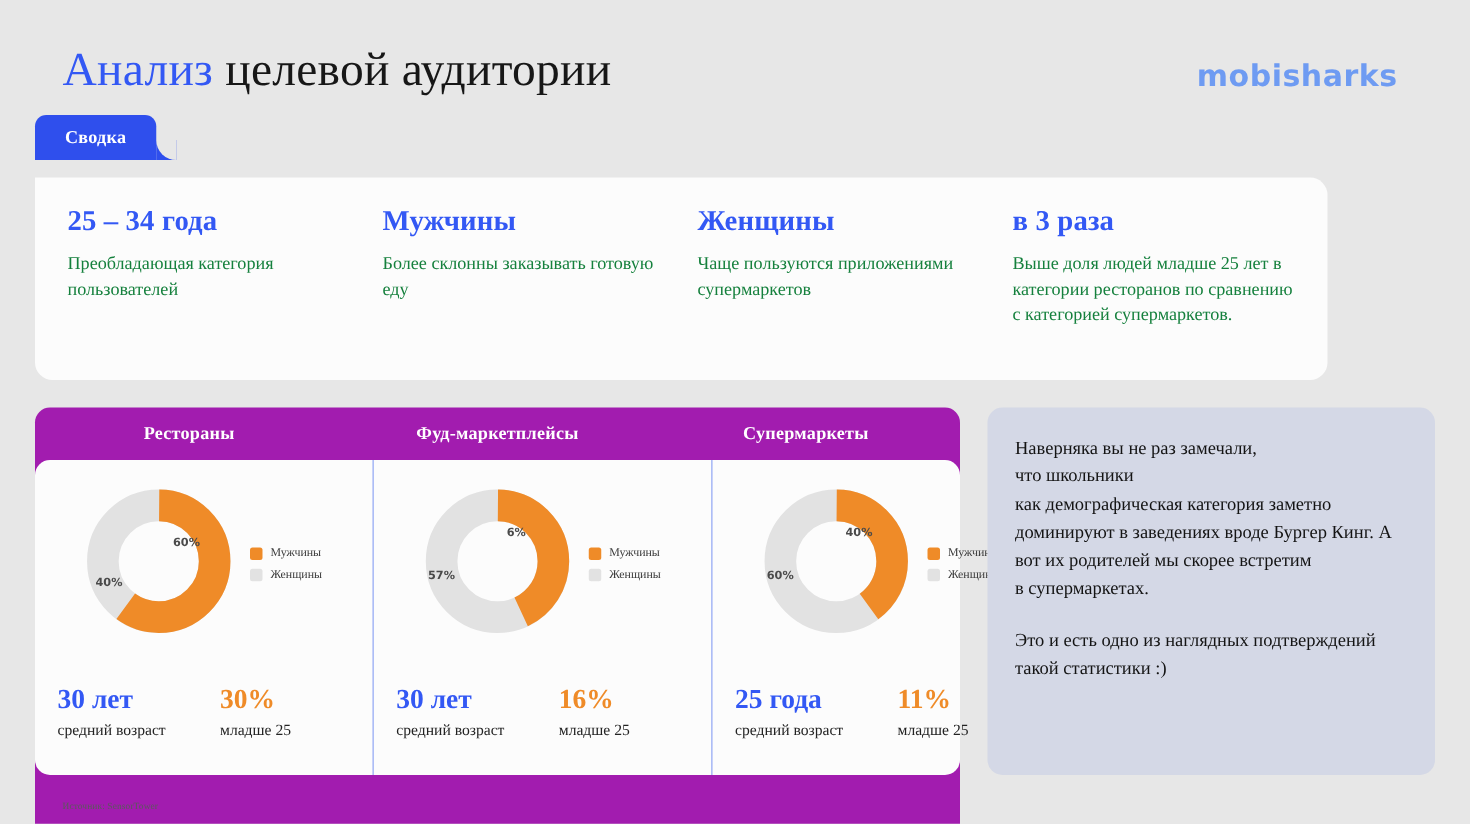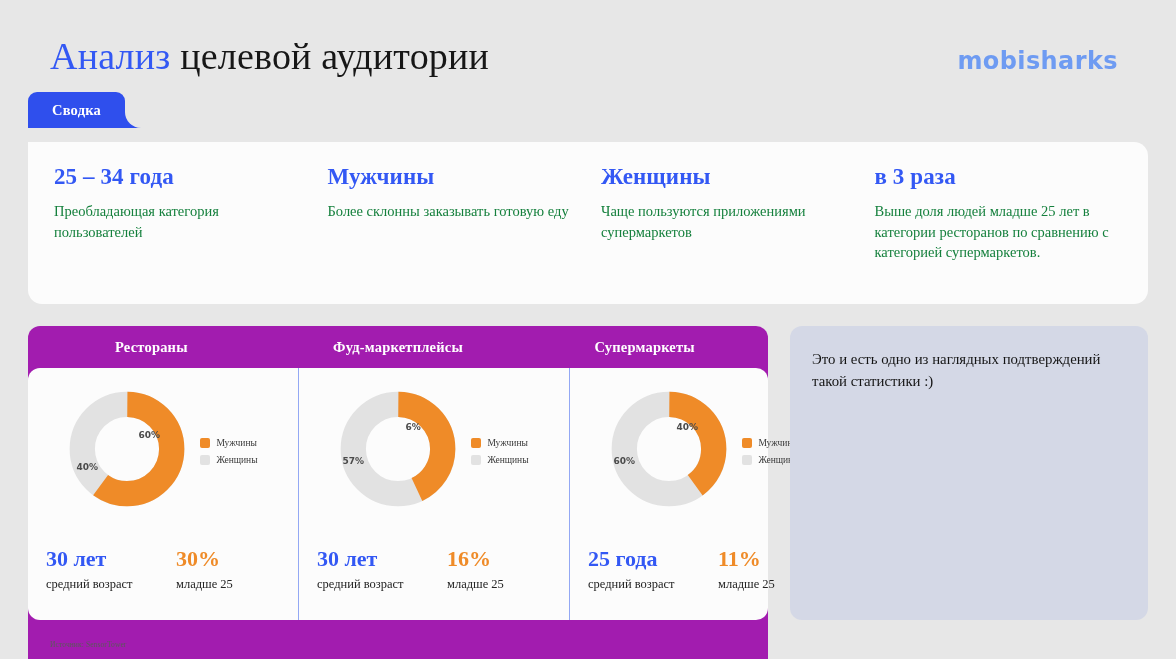--- a/index.html
+++ b/index.html
@@ -85,21 +85,21 @@
     background: #e7e7e7;
     border-bottom-left-radius: 16px;
     z-index: 2;
   }
 
   
   .summary-card {
     position: absolute;
     left: 28px;
     top: 142px;
-    width: 1120px;
+    width: 1034px;
     height: 162px;
     background: #fcfcfc;
     border-radius: 0 14px 14px 14px;
     display: flex;
     padding: 22px 26px 0 26px;
   }
   .summary-item {
     flex: 1 1 0;
     padding-right: 26px;
   }
@@ -395,16 +395,20 @@
           <div class="stat-value orange">11%</div>
           <div class="stat-caption">младше 25</div>
         </div>
       </div>
     </div>
 
   </div>
 </div>
 
 <div class="note-panel">
+  <div class="note-paragraph">Наверняка вы не раз замечали,
+что школьники
+как демографическая категория заметно доминируют в заведениях вроде Бургер Кинг. А вот их родителей мы скорее встретим
+в супермаркетах.</div>
   <div class="note-paragraph">Это и есть одно из наглядных подтверждений такой статистики :)</div>
 </div>
 
 <div class="source-note">Источник: SensorTower</div>
 
 </body></html>

